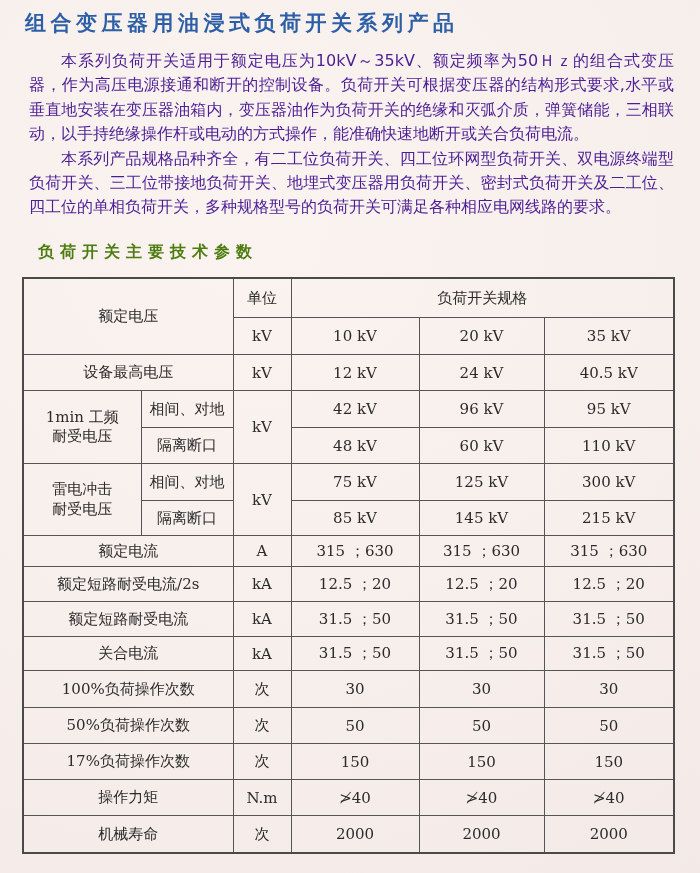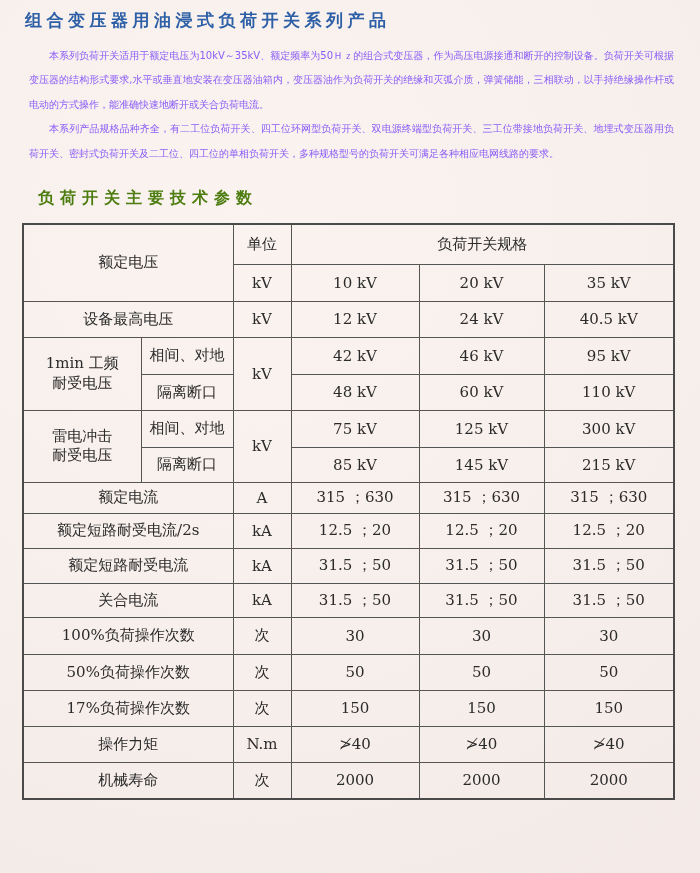--- a/index.html
+++ b/index.html
@@ -8,32 +8,32 @@
     width:700px; height:873px;
     background: radial-gradient(circle at 35% 25%, #faf3f0 0%, #f7efec 55%, #f3eae8 100%);
     font-family: "DejaVu Sans", "Liberation Sans", sans-serif;
     color:#313131;
     overflow:hidden;
   }
   .page { position:relative; width:700px; height:873px; }
 
   .doc-title {
     margin:0; padding:9px 0 0 25px;
-    font-size:17px; font-weight:bold;
+    font-size:21px; font-weight:bold;
     letter-spacing:4.5px;
     color:#2d5fa6;
   }
 
   .body-text {
     margin:0 26px 0 29px;
-    font-size:10px;
+    font-size:16px;
     line-height:24.4px;
     text-align:justify;
     text-indent:2em;
-    color:#8b5cf6;
+    color:#4c1d95;
   }
   .body-text.first { margin-top:12px; }
 
   .section-heading {
     margin:22px 0 14px 38px;
     font-size:16px; font-weight:bold;
     letter-spacing:6px;
     color:#4d7c0f;
   }
 
@@ -103,21 +103,21 @@
     </tr>
 
     <tr style="height:37px">
       <td class="label2" rowspan="2">
         <span class="lblline">1min 工频</span>
         <span class="lblline">耐受电压</span>
       </td>
       <td class="sublbl">相间、对地</td>
       <td rowspan="2">kV</td>
       <td>42 kV</td>
-      <td>46 kV</td>
+      <td>96 kV</td>
       <td>95 kV</td>
     </tr>
     <tr style="height:36px">
       <td class="sublbl">隔离断口</td>
       <td>48 kV</td>
       <td>60 kV</td>
       <td>110 kV</td>
     </tr>
 
     <tr style="height:37px">

